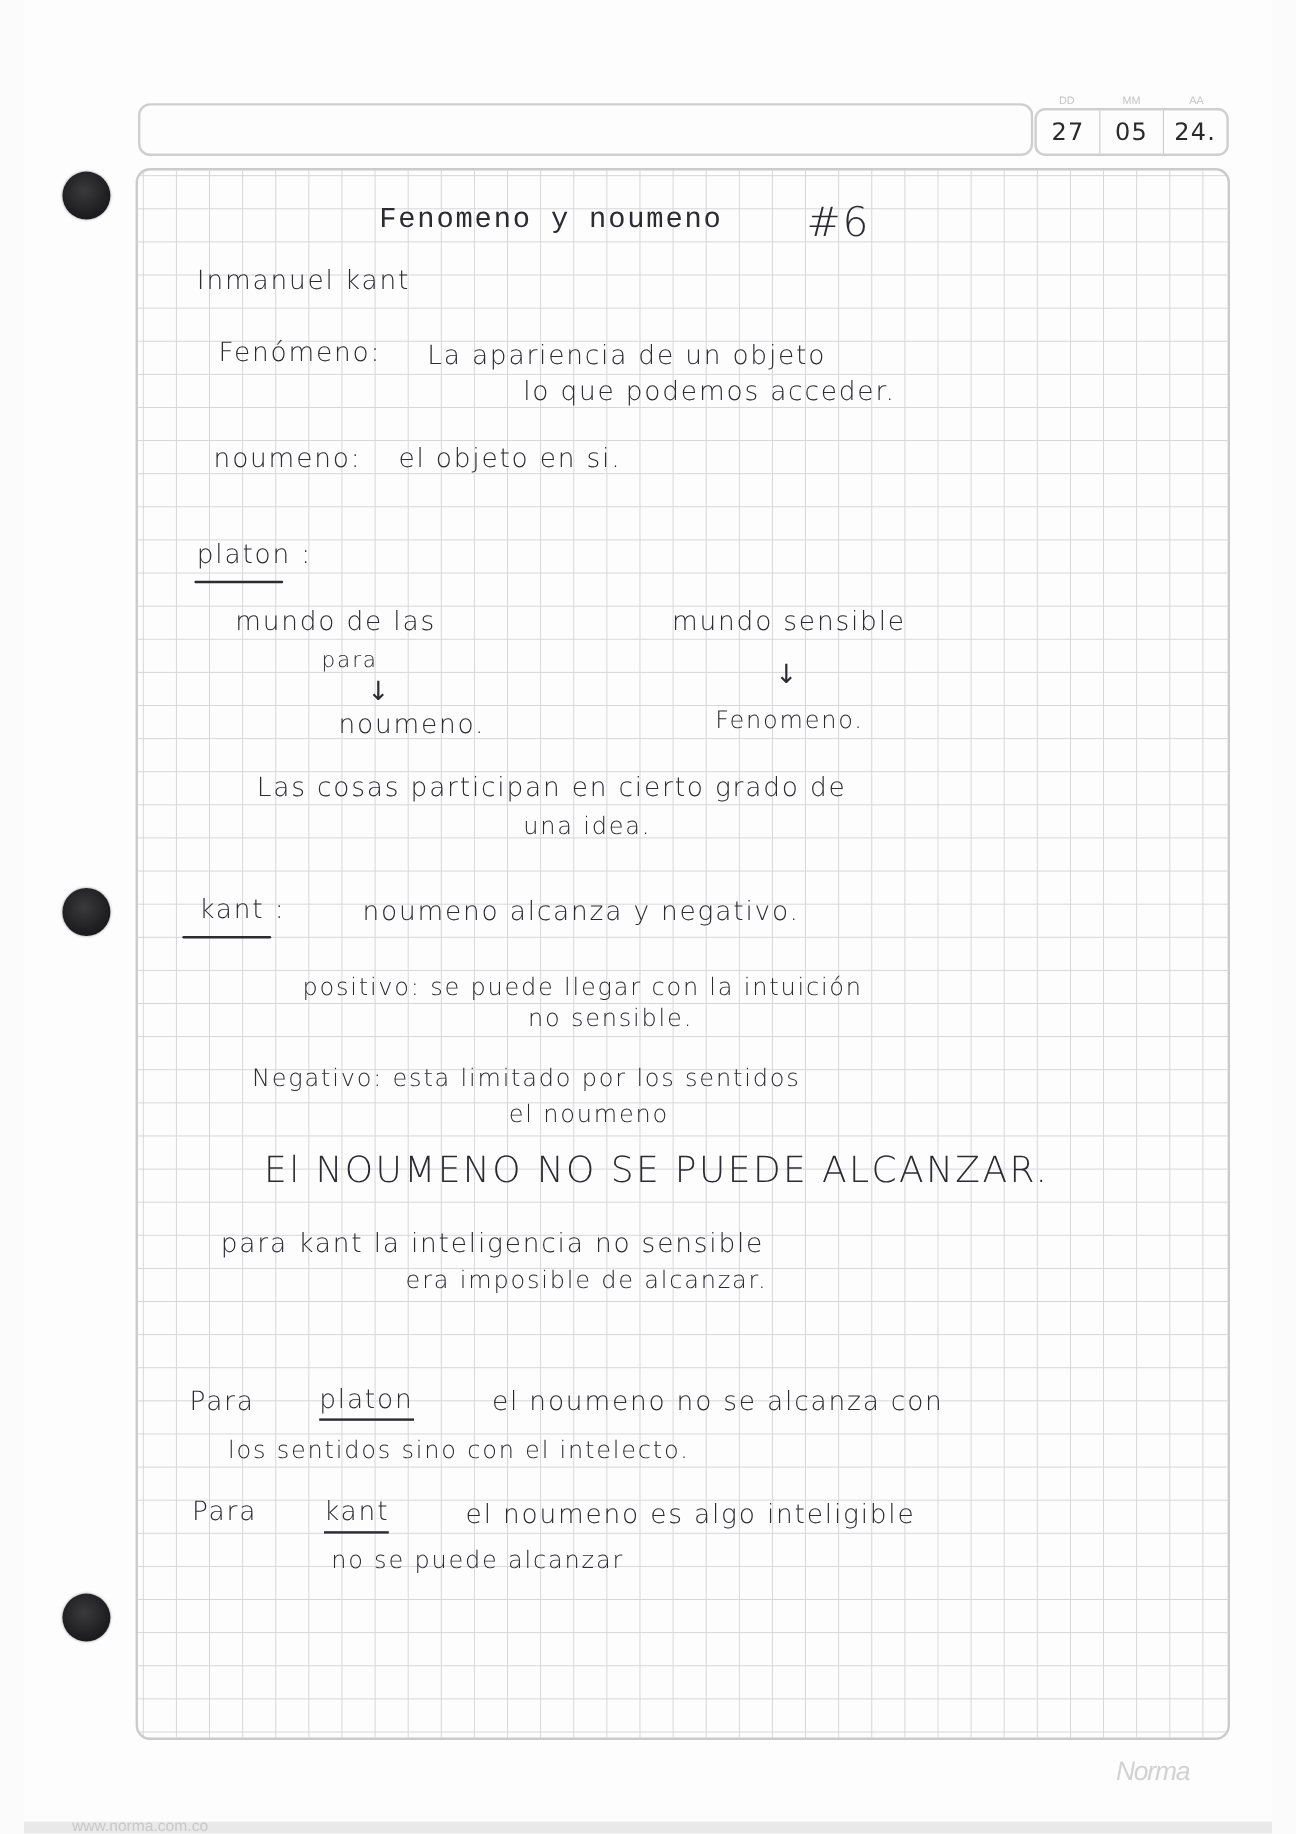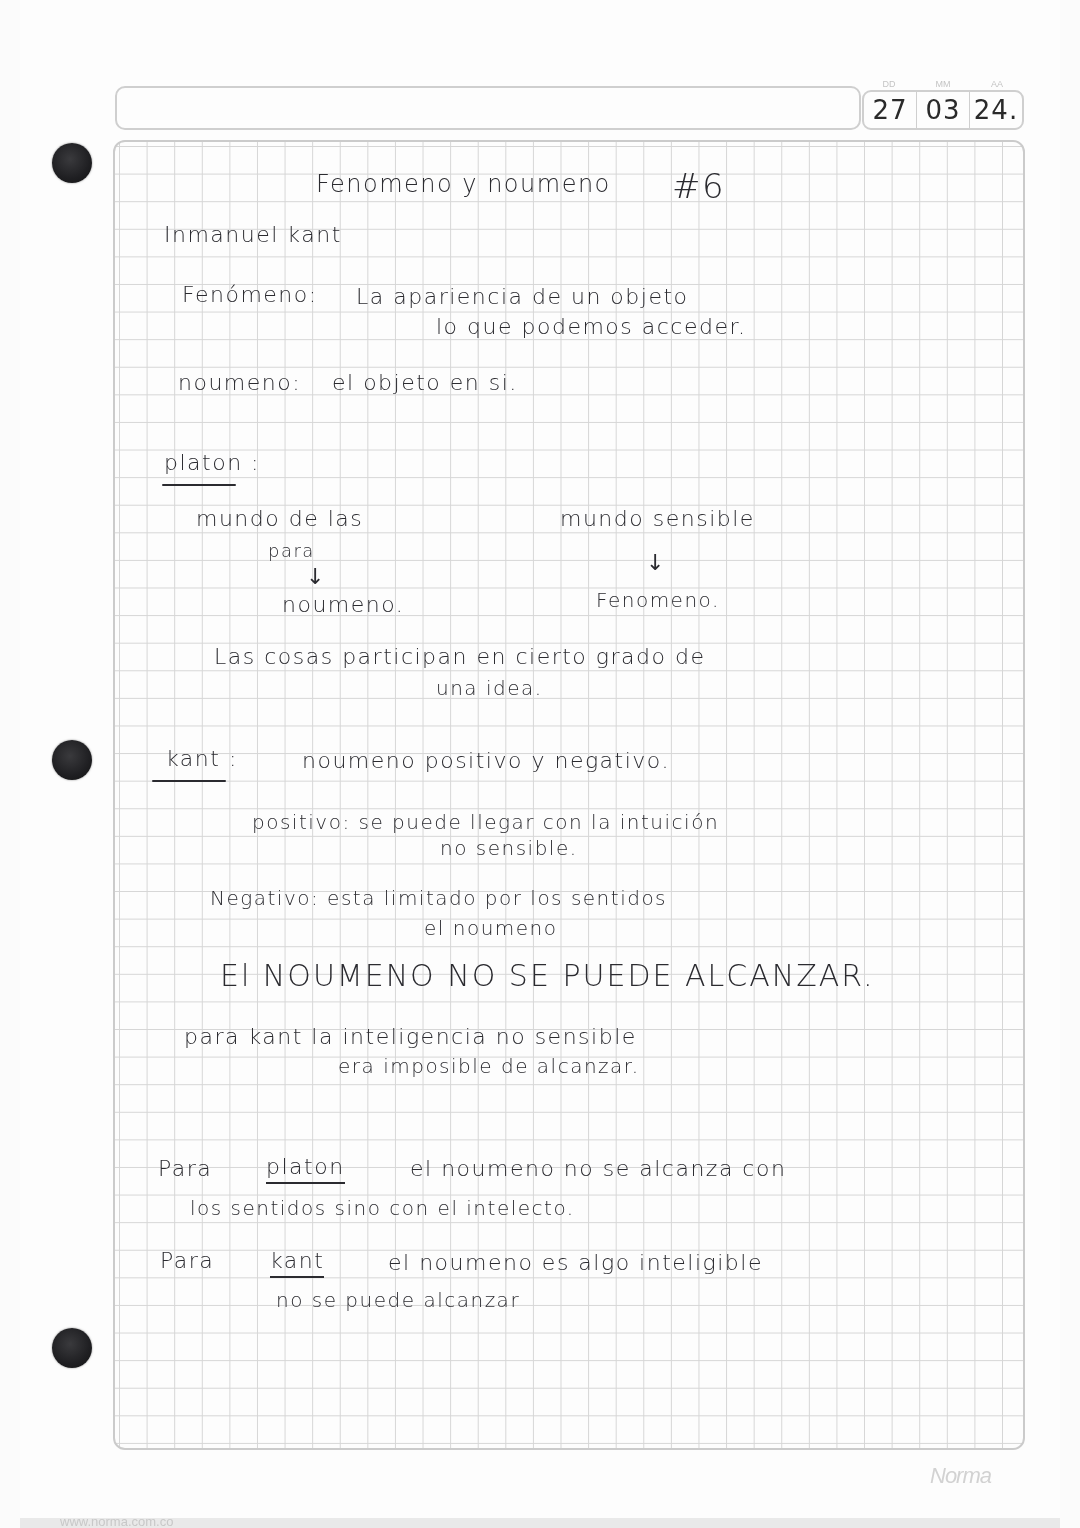--- a/index.html
+++ b/index.html
@@ -22,21 +22,21 @@
     .date-wrap { position: absolute; left: 862px; top: 78px; width: 162px; }
     .date-labels { display: flex; height: 12px; }
     .date-labels span {
       flex: 1; text-align: center; font-size: 9px; color: #c4c4c4;
       font-family: "Liberation Sans", sans-serif; line-height: 12px;
     }
     .date-box {
       display: flex; border: 2px solid #cfcfcf; border-radius: 9px; height: 36px; background: #fdfdfd;
     }
     .date-box span {
-      flex: 1; text-align: center; font-size: 26px; line-height: 36px; color: #2a2a2a;
+      flex: 1; text-align: center; font-size: 20px; line-height: 36px; color: #2a2a2a;
       border-left: 1px solid #cfcfcf; font-family: "DejaVu Sans", sans-serif; letter-spacing: 1px;
     }
     .date-box span:first-child { border-left: none; }
 
     .grid {
       position: absolute; left: 113px; top: 140px; width: 912px; height: 1310px;
       border: 2px solid #cbcbcb; border-radius: 12px;
       background-color: #fdfdfd;
       background-image:
         linear-gradient(to right, #d6d6d6 1px, transparent 1px),
@@ -81,28 +81,28 @@
 <div class="title-box"></div>
 
 <div class="date-wrap">
   <div class="date-labels">
     <span>DD</span>
     <span>MM</span>
     <span>AA</span>
   </div>
   <div class="date-box">
     <span>27</span>
-    <span>03</span>
+    <span>05</span>
     <span>24.</span>
   </div>
 </div>
 
 <div class="grid"></div>
 
-<div class="hw title" style="left:316px; top:170px;">Fenomeno y noumeno</div>
+<div class="hw title" style="left:316px; top:170px;font-family:Liberation Mono, monospace;">Fenomeno y noumeno</div>
 <div class="hw hash" style="left:672px; top:166px;">#6</div>
 
 <div class="hw s22" style="left:164px; top:222px;">Inmanuel kant</div>
 
 <div class="hw s22" style="left:182px; top:282px;">Fenómeno:</div>
 <div class="hw s22" style="left:356px; top:284px;">La apariencia de un objeto</div>
 <div class="hw s22" style="left:436px; top:314px;">lo que podemos acceder.</div>
 
 <div class="hw s22" style="left:178px; top:370px;">noumeno:</div>
 <div class="hw s22" style="left:332px; top:370px;">el objeto en si.</div>
@@ -117,21 +117,21 @@
 
 <div class="hw s22" style="left:560px; top:506px;">mundo sensible</div>
 <div class="arrow" style="left:646px; top:550px;">↓</div>
 <div class="hw s20" style="left:596px; top:588px;">Fenomeno.</div>
 
 <div class="hw s22" style="left:214px; top:644px;">Las cosas participan en cierto grado de</div>
 <div class="hw s20" style="left:436px; top:676px;text-align:center;">una idea.</div>
 
 <div class="hw s22" style="left:166px; top:746px;">kant :</div>
 <div class="underline-bar" style="left:152px; top:780px; width:74px;"></div>
-<div class="hw s22" style="left:302px; top:748px;">noumeno positivo y negativo.</div>
+<div class="hw s22" style="left:302px; top:748px;">noumeno alcanza y negativo.</div>
 
 <div class="hw s20" style="left:208px; top:810px;margin-left:44px;">positivo: se puede llegar con la intuición</div>
 <div class="hw s20" style="left:440px; top:836px;">no sensible.</div>
 
 <div class="hw s20" style="left:210px; top:886px;">Negativo: esta limitado por los sentidos</div>
 <div class="hw s20" style="left:424px; top:916px;">el noumeno</div>
 
 <div class="hw caps" style="left:220px; top:958px;">El NOUMENO NO SE PUEDE ALCANZAR.</div>
 
 <div class="hw s22" style="left:184px; top:1024px;">para kant la inteligencia no sensible</div>

